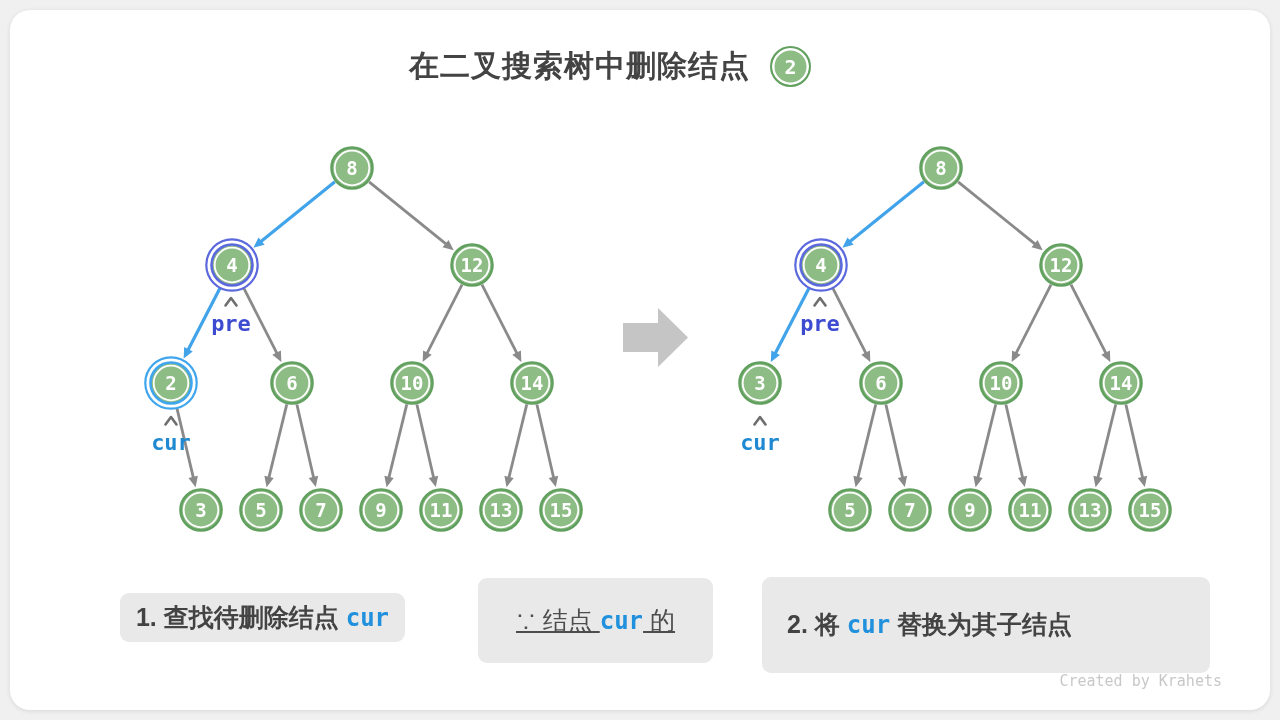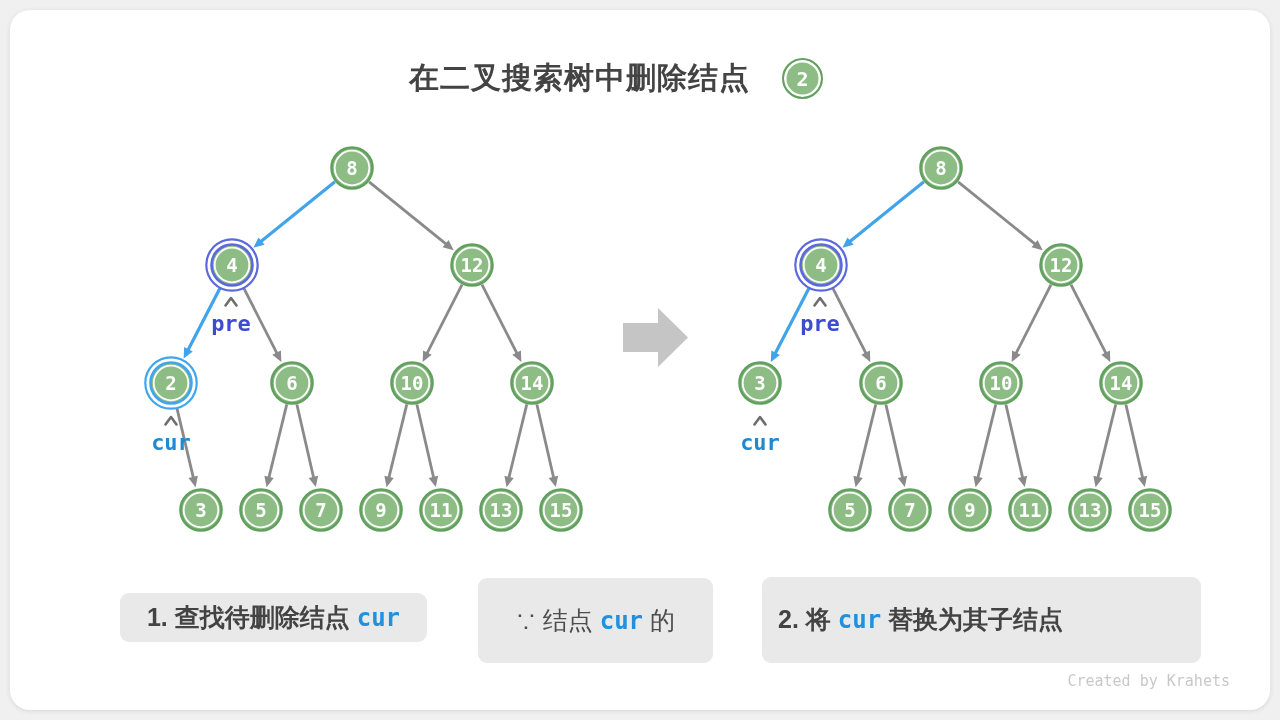--- a/index.html
+++ b/index.html
@@ -20,21 +20,21 @@
   .title-row {
     position: absolute;
     left: 0; right: 0; top: 32px;
     display: flex;
     justify-content: center;
     align-items: center;
     gap: 16px;
     transform: translateX(-32px);
   }
   .page-title {
-    margin: 16px;
+    margin: 4px;
     font-size: 30px;
     font-weight: bold;
     color: var(--dark);
     letter-spacing: 1px;
   }
   .badge {
     width: 37px; height: 37px;
     border-radius: 50%;
     background: var(--node-fill);
     border: 2.5px solid var(--node-border);
@@ -57,29 +57,29 @@
     justify-content: center;
     font-size: 25px;
     line-height: 37px;
     color: var(--dark);
     white-space: nowrap;
   }
   .caption.center { align-items: center; text-align: center; }
   .caption.left { align-items: flex-start; }
   .cap-line { display: block; }
   .seg-b  { font-weight: bold; color: var(--dark); }
-  .seg-r  { color: #4d4d4d; }
+  .seg-r  { color: #4d4d4d; text-decoration: underline; }
   .seg-bm { font-weight: bold; color: var(--dark); font-family: "DejaVu Sans Mono", monospace; font-size: 24px; }
   .seg-dm { font-weight: bold; color: var(--dark); font-family: "DejaVu Sans Mono", monospace; font-size: 24px; }
   .seg-g  { color: var(--code-gray); font-family: "DejaVu Sans Mono", monospace; font-size: 24px; }
   .seg-cur { font-weight: bold; color: var(--cur-code); font-family: "DejaVu Sans Mono", monospace; font-size: 24px; }
   .seg-pre { font-weight: bold; color: var(--pre-code); font-family: "DejaVu Sans Mono", monospace; font-size: 24px; }
   .watermark {
     position: absolute;
-    right: 40px; bottom: 20px;
+    right: 48px; bottom: 20px;
     color: #c8c8c8;
     font-size: 15px;
     font-family: "DejaVu Sans Mono", monospace;
   }
 </style>
 </head>
 <body>
 
 <div class="card">
 
@@ -296,25 +296,25 @@
         </g>
         <g>
           <polyline points="744.5,414.5 750,407 755.5,414.5" fill="none" stroke="#6e6e6e" stroke-width="2.6" stroke-linecap="round" stroke-linejoin="round"></polyline>
           <text x="750" y="440" text-anchor="middle" fill="#1f8ad2" font-size="22" font-weight="bold" font-family="&quot;DejaVu Sans Mono&quot;, monospace">cur</text>
         </g>
       </g>
       <polygon points="613,313 648,313 648,298 678,327.5 648,357 648,342 613,342" fill="#c5c5c5"></polygon>
     </svg>
 
   <div id="captions">
-      <div class="caption center" style="left: 110px; top: 583px; width: 307px; height: 49px;">
+      <div class="caption center" style="left: 110px; top: 583px; width: 285px; height: 49px;">
         <div class="cap-line"><span class="seg-b">1. 查找待删除结点 </span><span class="seg-cur">cur</span></div>
       </div>
       <div class="caption center" style="left: 468px; top: 568px; width: 235px; height: 85px;">
         <div class="cap-line"><span class="seg-r">∵ 结点 </span><span class="seg-cur">cur</span><span class="seg-r"> 的</span></div>
       </div>
-      <div class="caption left" style="left: 752px; top: 567px; width: 423px; height: 86px; padding-left: 16px;">
+      <div class="caption left" style="left: 752px; top: 567px; width: 423px; height: 96px; padding-left: 25px;">
         <div class="cap-line"><span class="seg-b">2. 将 </span><span class="seg-cur">cur</span><span class="seg-b"> 替换为其子结点</span></div>
       </div>
     </div>
 
   <div class="watermark">Created by Krahets</div>
 </div>
 
 </body></html>

